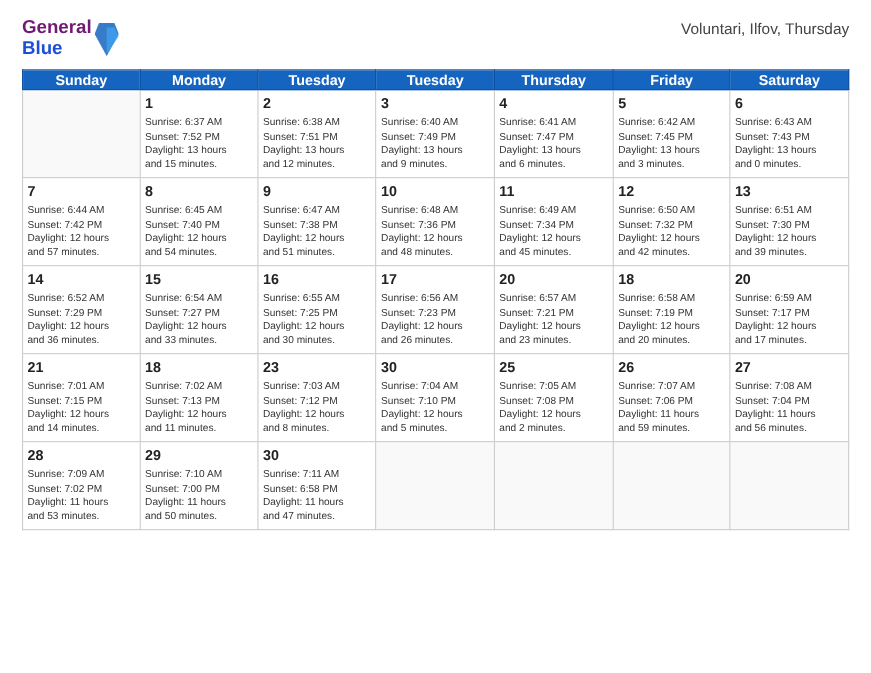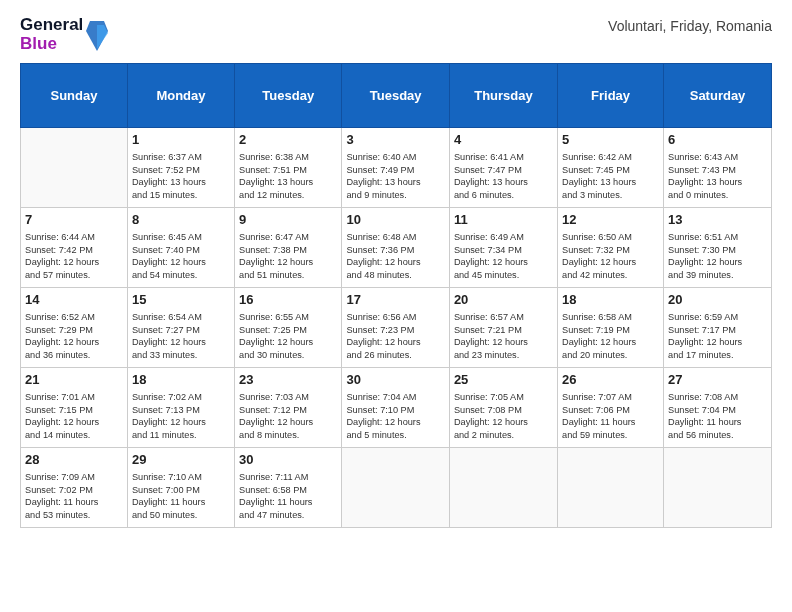--- a/index.html
+++ b/index.html
@@ -42,21 +42,21 @@
     .calendar {
       width: 100%;
       border-collapse: collapse;
       border: 1px solid #ccc;
     }
     .calendar th {
       background: #1565c0;
       color: #fff;
       font-size: 13px;
       font-weight: bold;
-      padding: 24px 4px;
+      padding: 1px 4px;
       text-align: center;
       border: 1px solid #1050a0;
     }
     .calendar td {
       border: 1px solid #ccc;
       vertical-align: top;
       padding: 3px 4px;
       width: 113px;
       min-height: 80px;
       height: 80px;
@@ -80,30 +80,30 @@
       line-height: 1.38;
     }
   </style>
 </head>
 <body>
 
 <div class="page">
   <div class="header">
     <div class="logo">
       <div style="display:flex;flex-direction:column;line-height:1.1;">
-        <span style="font-size:17px;font-weight:bold;color:#0f172a;">General</span>
-        <span style="font-size:17px;font-weight:bold;color:#a21caf;">Blue</span>
+        <span style="font-size:17px;font-weight:bold;color:#701a75;">General</span>
+        <span style="font-size:17px;font-weight:bold;color:#1d4ed8;">Blue</span>
       </div>
       <svg width="22" height="30" viewBox="0 0 22 30" style="margin-left:3px;margin-top:2px;">
         <polygon points="4,0 18,0 22,10 11,30 0,10" fill="#1565c0" opacity="0.85"></polygon>
         <polygon points="11,4 18,4 22,12 11,28" fill="#42a5f5" opacity="0.7"></polygon>
       </svg>
     </div>
     <div class="title-block">
-      <div class="location">Voluntari, Friday, Romania</div>
+      <div class="location">Voluntari, Ilfov, Thursday</div>
     </div>
   </div>
 
   <table class="calendar">
     <thead>
       <tr>
         <th>Sunday</th>
         <th>Monday</th>
         <th>Tuesday</th>
         <th>Tuesday</th>

